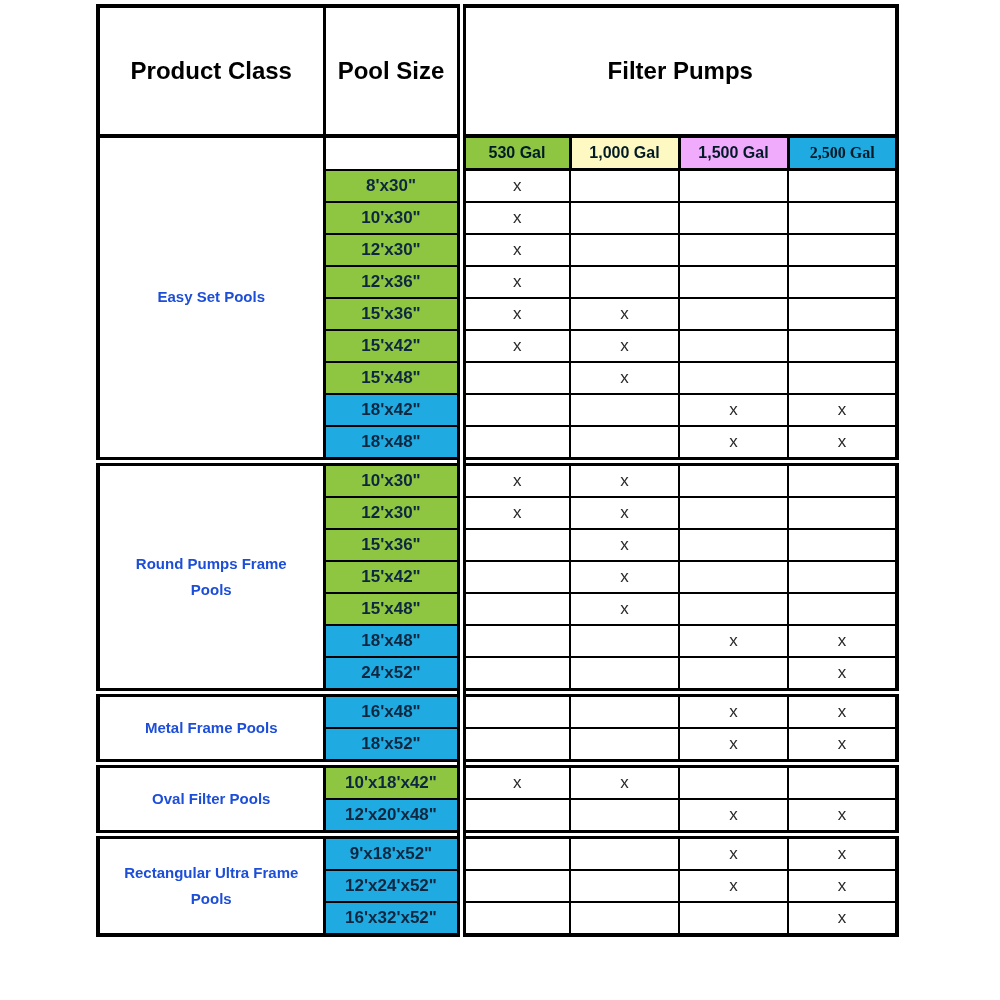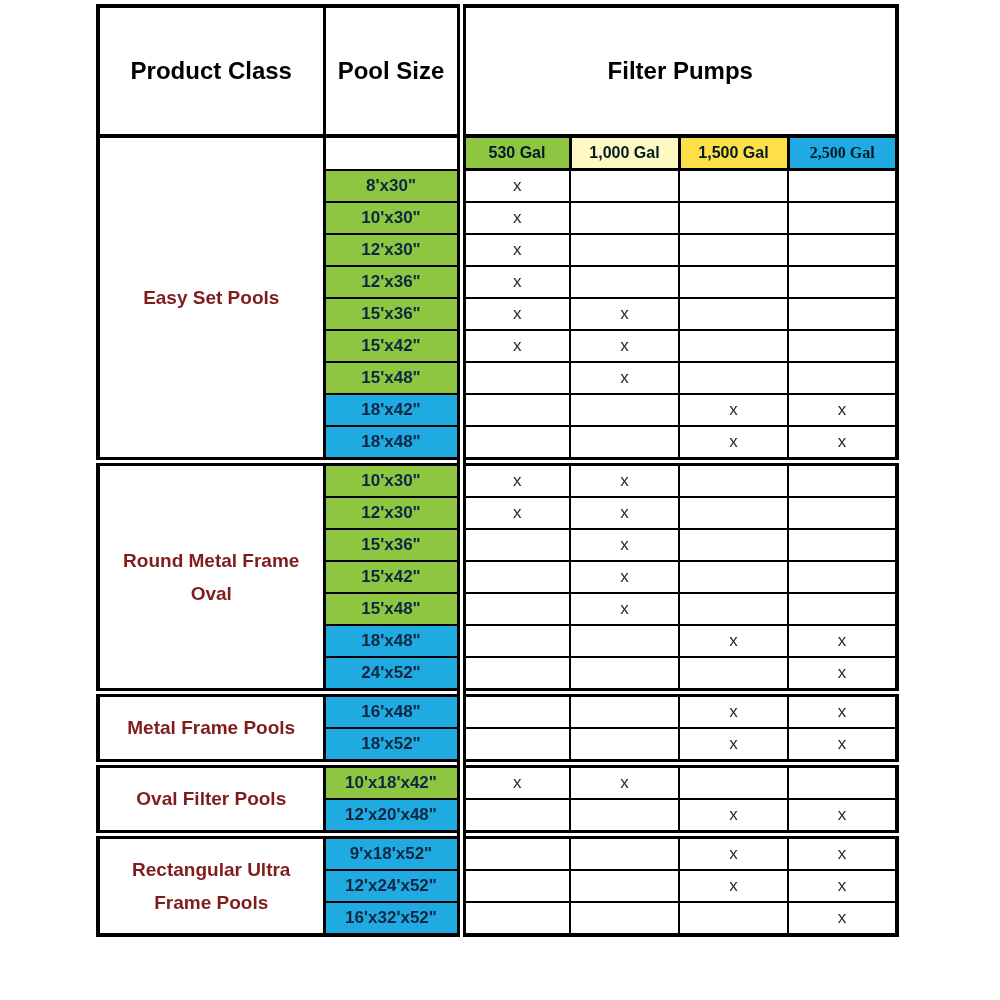--- a/index.html
+++ b/index.html
@@ -43,23 +43,23 @@
     border-bottom: 4px solid #000;
   }
   td.gal {
     height: 30px;
     font-size: 16px;
     font-weight: bold;
     color: #001a26;
     border: 3px solid #000;
   }
   td.pclass {
-    font-size: 19px;
-    font-weight: bold;
-    color: #7f1d1d;
+    font-size: 15px;
+    font-weight: bold;
+    color: #1d4ed8;
     background: #fff;
     border: 3px solid #000;
     line-height: 1.75;
     white-space: normal;
     padding: 0 14px;
   }
   td.psize {
     height: 30px;
     font-size: 17px;
     font-weight: bold;
@@ -96,21 +96,21 @@
         <th class="main">Pool Size</th>
         <th class="main dl" colspan="4">Filter Pumps</th>
       </tr>
     </thead>
     <tbody id="table-body">
         <tr>
           <td class="pclass" rowspan="10">Easy Set Pools</td>
           <td class="psize"></td>
           <td class="gal dl" style="background: rgb(142, 198, 65);">530 Gal</td>
           <td class="gal" style="background: #fef9c3;">1,000 Gal</td>
-          <td class="gal" style="background: #fde047;">1,500 Gal</td>
+          <td class="gal" style="background: #f0abfc;">1,500 Gal</td>
           <td class="gal" style="background: rgb(31, 171, 226); font-family: Liberation Serif, serif;">2,500 Gal</td>
         </tr>
         <tr>
           <td class="psize" style="background: rgb(142, 198, 65);">8'x30"</td>
           <td class="mark dl">x</td>
           <td class="mark"></td>
           <td class="mark"></td>
           <td class="mark"></td>
         </tr>
         <tr>
@@ -163,21 +163,21 @@
           <td class="mark">x</td>
         </tr>
         <tr>
           <td class="psize" style="background: rgb(31, 171, 226);">18'x48"</td>
           <td class="mark dl"></td>
           <td class="mark"></td>
           <td class="mark">x</td>
           <td class="mark">x</td>
         </tr>
         <tr>
-          <td class="pclass ds" rowspan="7">Round Metal Frame Oval</td>
+          <td class="pclass ds" rowspan="7">Round Pumps Frame Pools</td>
           <td class="psize ds" style="background: rgb(142, 198, 65);">10'x30"</td>
           <td class="mark dl ds">x</td>
           <td class="mark ds">x</td>
           <td class="mark ds"></td>
           <td class="mark ds"></td>
         </tr>
         <tr>
           <td class="psize" style="background: rgb(142, 198, 65);">12'x30"</td>
           <td class="mark dl">x</td>
           <td class="mark">x</td>

